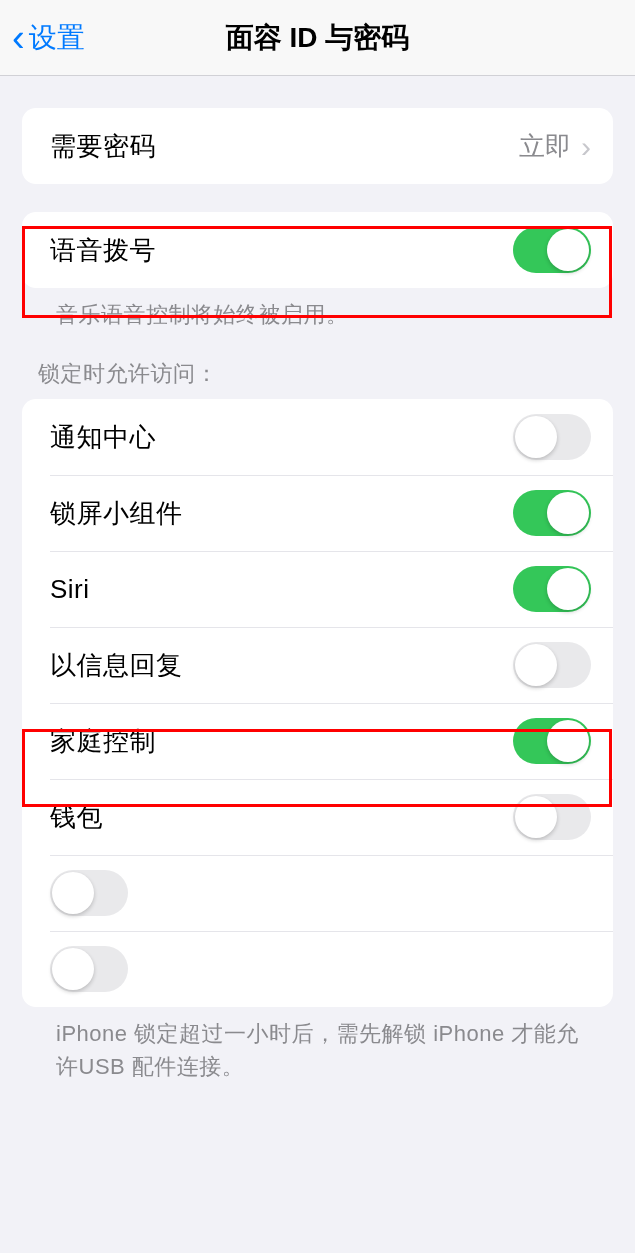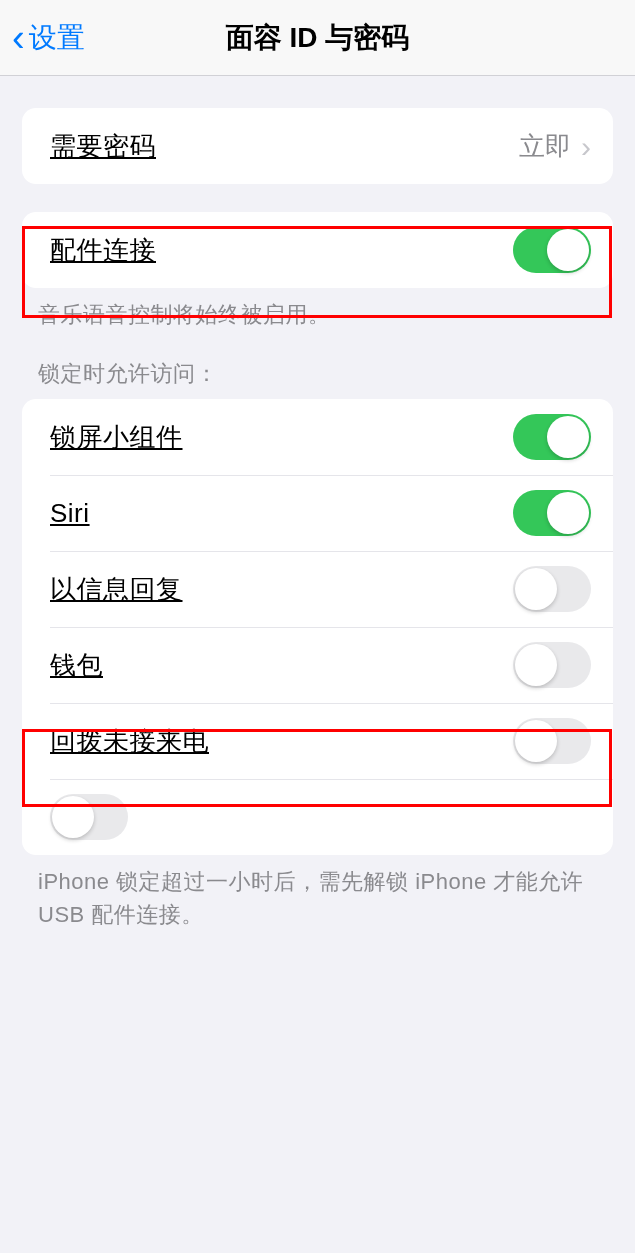--- a/index.html
+++ b/index.html
@@ -61,21 +61,21 @@
     }
     .group-header {
       font-size: 22px;
       color: #8a8a8e;
       padding: 0 22px 10px 38px;
       letter-spacing: 0.5px;
     }
     .group-footer {
       font-size: 22px;
       color: #8a8a8e;
-      padding: 10px 38px 0 38px;
+      padding: 10px 38px 0 56px;
       line-height: 1.5;
       letter-spacing: 0.5px;
     }
     .row {
       display: flex;
       align-items: center;
       justify-content: space-between;
       min-height: 76px;
       padding: 0 22px 0 28px;
       position: relative;
@@ -86,21 +86,20 @@
       top: 0;
       left: 28px;
       right: 0;
       height: 1px;
       background: #e5e5ea;
     }
     .row-label {
       font-size: 26px;
       color: #000;
       letter-spacing: 0.5px;
-      text-decoration: underline;
     }
     .row-value {
       display: flex;
       align-items: flex-end;
       font-size: 26px;
       color: #8a8a8e;
     }
     .chevron-right {
       color: #c7c7cc;
       font-size: 30px;
@@ -175,59 +174,70 @@
           <span>立即</span>
           <span class="chevron-right">›</span>
         </span>
       </div>
     </div>
   </div>
 
   <div class="group">
     <div class="group-body">
       <div class="row">
-        <span class="row-label">配件连接</span>
+        <span class="row-label">语音拨号</span>
         <div class="switch on">
           <div class="switch-knob"></div>
         </div>
       </div>
     </div>
     <div class="group-footer">音乐语音控制将始终被启用。</div>
   </div>
 
   <div class="group">
     <div class="group-header">锁定时允许访问：</div>
     <div class="group-body" id="lock-items">
 
         <div class="row">
+          <span class="row-label">通知中心</span>
+          <div class="switch off">
+            <div class="switch-knob"></div>
+          </div>
+        </div>
+        <div class="row">
           <span class="row-label">锁屏小组件</span>
           <div class="switch on">
             <div class="switch-knob"></div>
           </div>
         </div>
         <div class="row">
           <span class="row-label">Siri</span>
           <div class="switch on">
             <div class="switch-knob"></div>
           </div>
         </div>
         <div class="row">
           <span class="row-label">以信息回复</span>
           <div class="switch off">
             <div class="switch-knob"></div>
           </div>
         </div>
         <div class="row">
+          <span class="row-label">家庭控制</span>
+          <div class="switch on">
+            <div class="switch-knob"></div>
+          </div>
+        </div>
+        <div class="row">
           <span class="row-label">钱包</span>
           <div class="switch off">
             <div class="switch-knob"></div>
           </div>
         </div>
         <div class="row">
-          <span class="row-label">回拨未接来电</span>
           <div class="switch off">
             <div class="switch-knob"></div>
           </div>
         </div>
         <div class="row">
           <div class="switch off">
             <div class="switch-knob"></div>
           </div>
         </div>
       </div>

